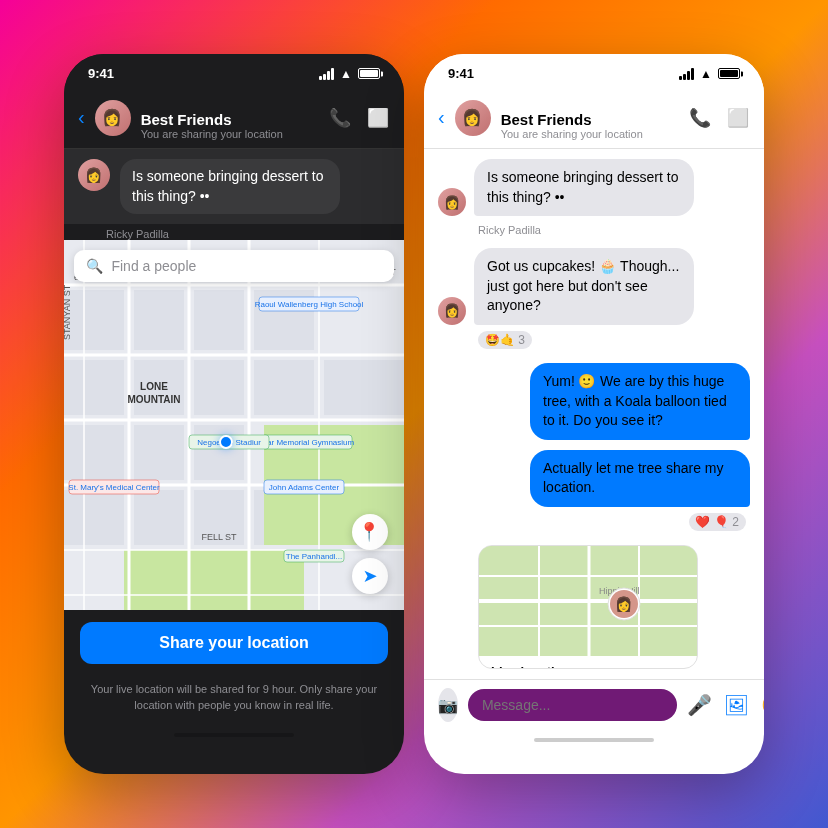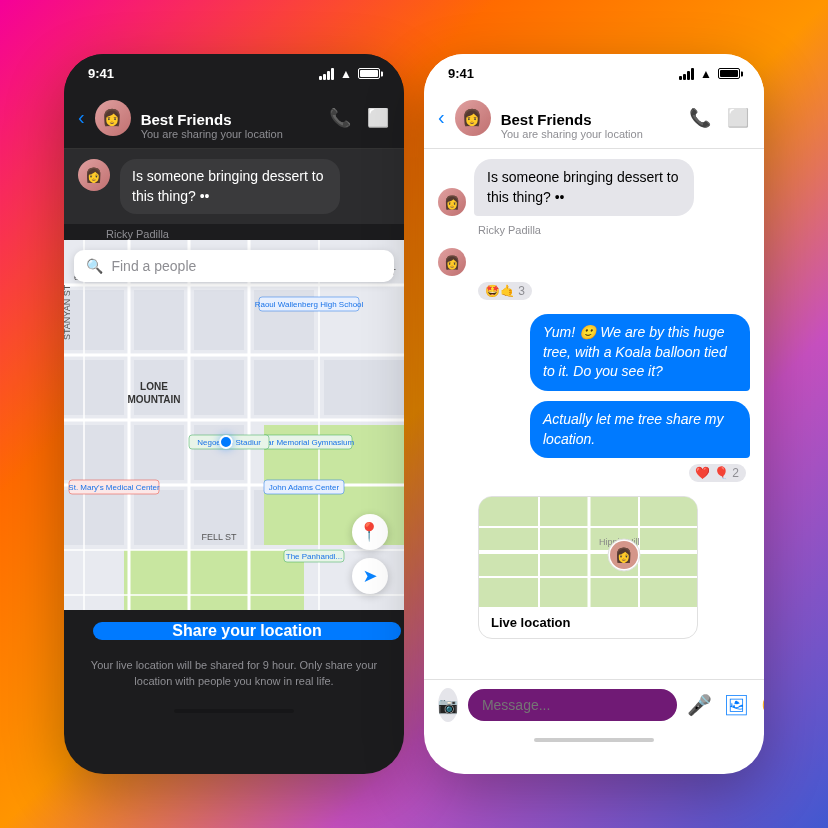--- a/index.html
+++ b/index.html
@@ -311,25 +311,24 @@
       background: #1c1c1e;
       padding: 12px 16px;
     }
 
     .share-btn {
       width: 100%;
       background: #007aff;
       color: #fff;
       border: none;
       border-radius: 12px;
-      padding: 0;
+      padding: 12px;
       font-size: 16px;
       font-weight: 600;
       cursor: pointer;
-      margin-left: 13px;
     }
 
     .share-disclaimer {
       background: #1c1c1e;
       padding: 6px 16px 12px;
       font-size: 11px;
       color: #8e8e93;
       text-align: center;
       line-height: 1.4;
     }
@@ -364,23 +363,22 @@
     }
 
     .bubble-gray {
       background: #e5e5ea;
       color: #000;
       border-bottom-left-radius: 4px;
     }
 
     .bubble-blue {
       background: #007aff;
-      color: #ffffff;
+      color: #000000;
       border-bottom-right-radius: 4px;
-      font-style: italic;
     }
 
     .chat-sender-label {
       font-size: 11px;
       color: #8e8e93;
       padding-left: 40px;
       margin-top: 2px;
     }
 
     .reaction-row {
@@ -682,20 +680,21 @@
   <div class="chat-scroll">
 
     <div class="chat-msg-row">
       <div class="chat-avatar-small">👩</div>
       <div class="chat-bubble bubble-gray">Is someone bringing dessert to this thing? ••</div>
     </div>
     <div class="chat-sender-label">Ricky Padilla</div>
 
     <div class="chat-msg-row" style="margin-top:6px;">
       <div class="chat-avatar-small">👩</div>
+      <div class="chat-bubble bubble-gray">Got us cupcakes! 🧁 Though... just got here but don't see anyone?</div>
     </div>
     <div class="reaction-row">
       <span class="reaction-badge">🤩🤙 3</span>
     </div>
 
     <div class="chat-msg-row right" style="margin-top:8px;">
       <div class="chat-bubble bubble-blue">Yum! 🙂 We are by this huge tree, with a Koala balloon tied to it. Do you see it?</div>
     </div>
 
     <div class="chat-msg-row right" style="margin-top:4px;">

